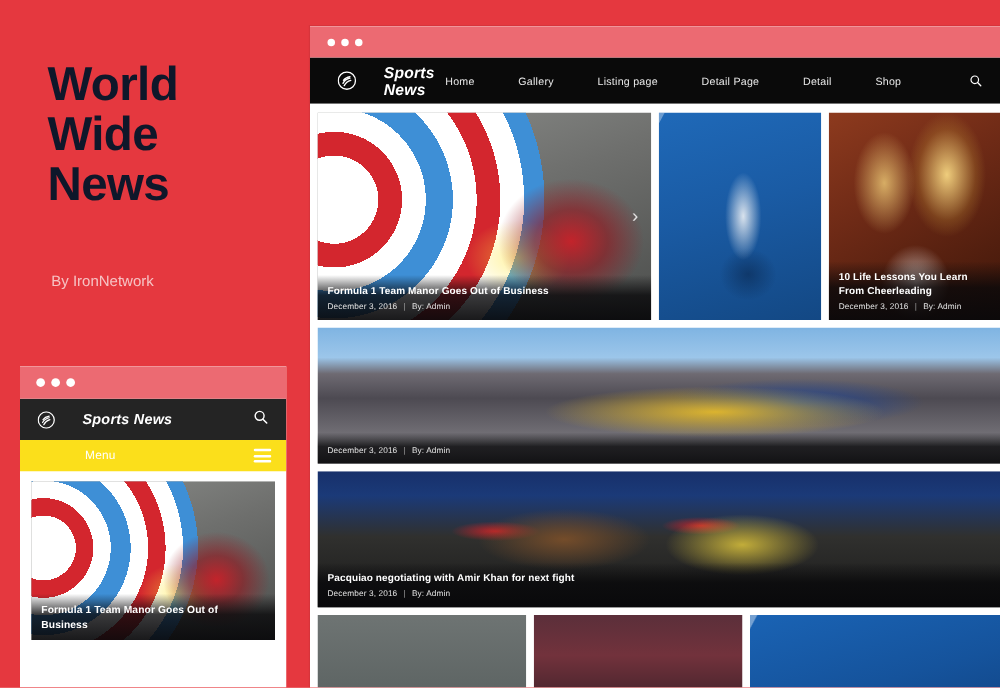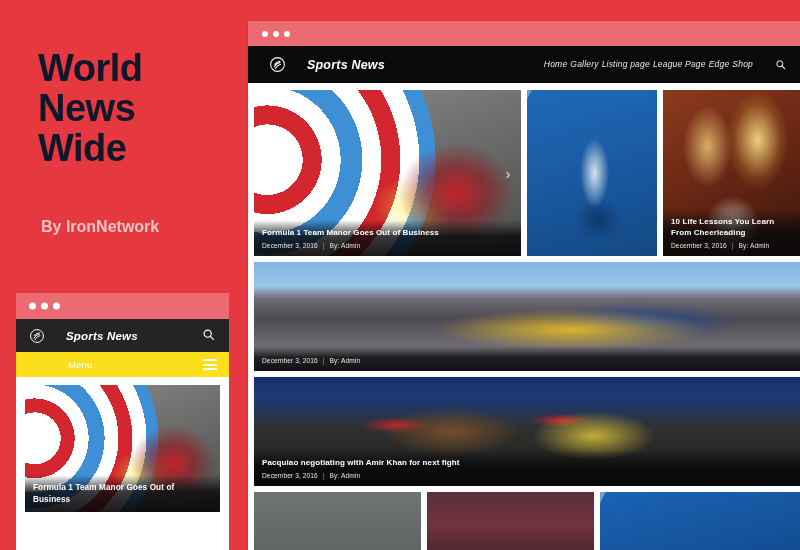--- a/index.html
+++ b/index.html
@@ -19,21 +19,21 @@
     color: #0f172a;
     font-size: 38px; line-height: 40px;
     font-weight: bold; letter-spacing: -0.5px;
   }
   .promo-sub {
     position: absolute; left: 39px; top: 176px;
     color: #ffffff; font-size: 25px; font-weight: 300; letter-spacing: 0px;
   }
   .promo-by {
     position: absolute; left: 41px; top: 218px;
-    color: #f6c3c4; font-size: 16px; font-weight: 700;
+    color: #f6c3c4; font-size: 12px; font-weight: 400;
   }
 
   
   .chrome-bar { background: #ec6a72; position: relative; }
   .dots { position: absolute; top: 50%; transform: translateY(-50%); display: flex; gap: 5px; }
   .dot { width: 6px; height: 6px; border-radius: 50%; background: #ffffff; }
 
   
   .desktop {
     position: absolute; left: 248px; top: 21px;
@@ -47,21 +47,21 @@
 
   .dnav {
     height: 37px; background: #0a0a0a; display: flex; align-items: center;
     padding: 0 22px 0 22px;
   }
   .brand { display: flex; align-items: center; gap: 22px; }
   .brand-mark { width: 15px; height: 15px; flex: 0 0 15px; }
   .brand-text {
     color: #ffffff; font-size: 12.5px; font-weight: bold; font-style: italic; letter-spacing: 0.2px;
   }
-  .dmenu { margin-left: auto; display: flex; align-items: flex-start; gap: 3px; font-style: italic; }
+  .dmenu { margin-left: auto; display: flex; align-items: flex-end; gap: 35px; }
   .dmenu a { color: #e9e9e9; font-size: 8.5px; text-decoration: none; letter-spacing: .2px; white-space: nowrap; }
   .dsearch { margin-left: 19px; display: flex; align-items: center; }
 
   .dbody { background: #ffffff; padding: 7px 6px 0 6px; }
 
   
   .hero-row { display: flex; gap: 6px; }
   .hero-main { position: relative; width: 267px; height: 166px; overflow: hidden; }
   .hero-side { position: relative; width: 130px; height: 166px; overflow: hidden; }
   .hero-side2 { position: relative; flex: 1; height: 166px; overflow: hidden; }
@@ -191,22 +191,22 @@
   }
 </style>
 </head>
 <body>
 
 <div class="stage">
 
   <div class="promo">
     <div class="promo-title">
       <div>World</div>
+      <div>Wide</div>
       <div>News</div>
-      <div>Wide</div>
     </div>
     <div class="promo-by">By IronNetwork</div>
   </div>
 
   <div class="desktop">
 
     <div class="chrome-bar">
       <div class="dots">
         <span class="dot"></span>
         <span class="dot"></span>
@@ -221,22 +221,22 @@
             <circle cx="12" cy="12" r="11" fill="none" stroke="#ffffff" stroke-width="1.7"></circle>
             <path d="M7 15.5c1.6-3.2 4.2-5.4 9-6.6M7.6 11.6c1.6-2.4 4-4 8.4-4.8M8.6 18.4c1.6-3.2 4.6-5.8 8.4-6.8" fill="none" stroke="#ffffff" stroke-width="1.7" stroke-linecap="round"></path>
           </svg>
         </span>
         <span class="brand-text">Sports News</span>
       </div>
       <nav class="dmenu">
         <a href="#">Home</a>
         <a href="#">Gallery</a>
         <a href="#">Listing page</a>
-        <a href="#">League Page</a>
-        <a href="#">Edge</a>
+        <a href="#">Detail Page</a>
+        <a href="#">Detail</a>
         <a href="#">Shop</a>
         <span class="dsearch">
           <svg viewBox="0 0 24 24" width="11" height="11">
             <circle cx="10.5" cy="10.5" r="6.6" fill="none" stroke="#ffffff" stroke-width="2.1"></circle>
             <line x1="15.4" y1="15.4" x2="21" y2="21" stroke="#ffffff" stroke-width="2.3" stroke-linecap="round"></line>
           </svg>
         </span>
       </nav>
     </div>
 

